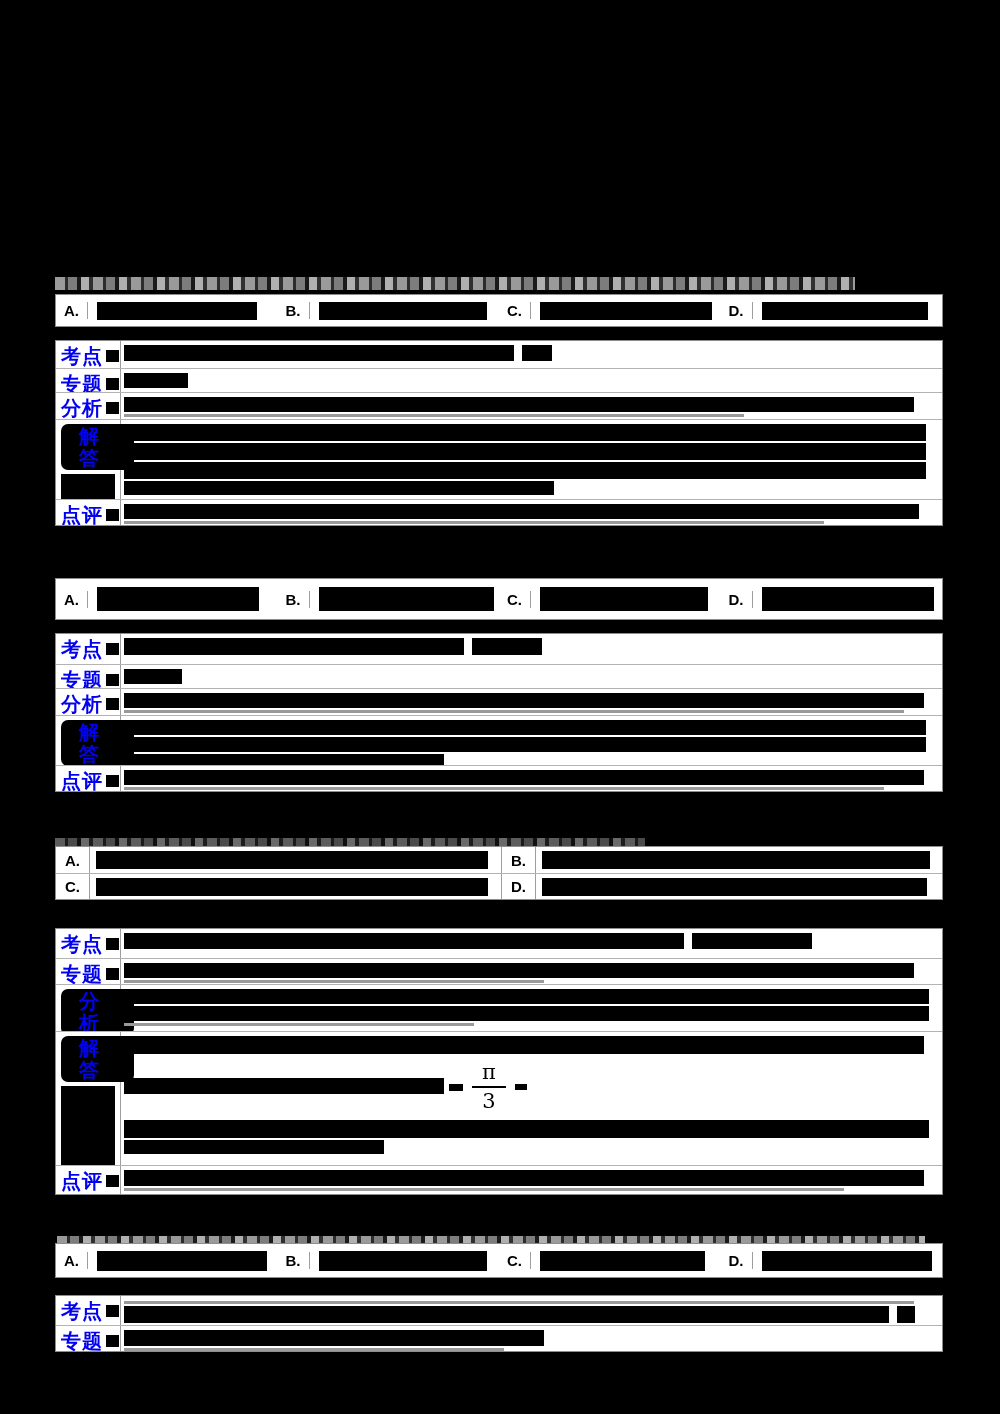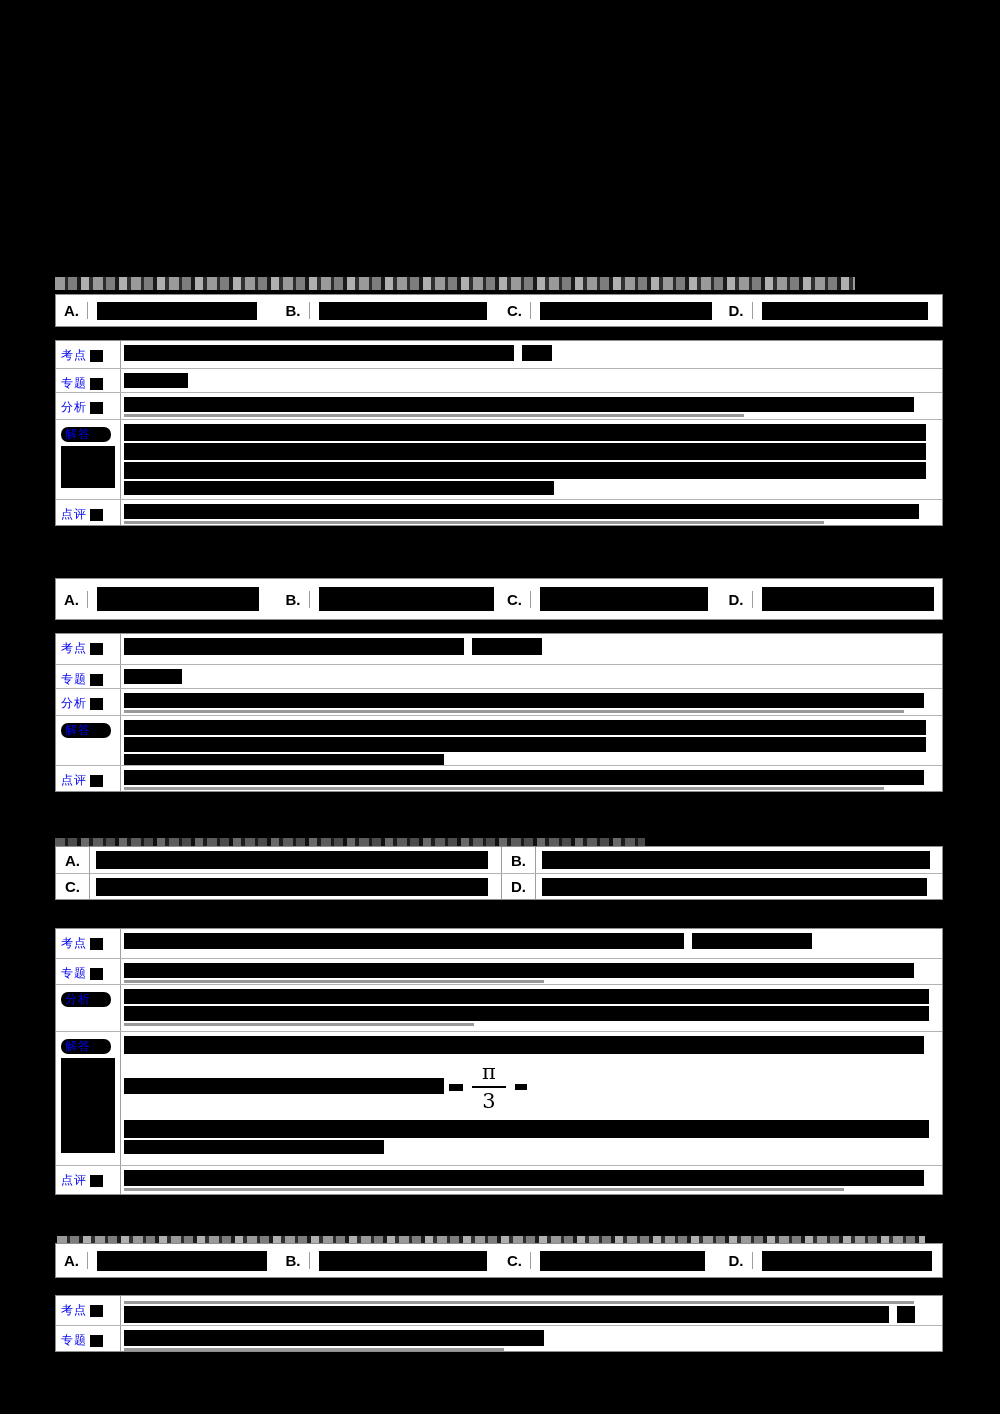--- a/index.html
+++ b/index.html
@@ -16,22 +16,22 @@
   .letter{font-weight:bold;font-size:15px;color:#000;padding:0 8px 0 2px;
           border-right:1px solid #9e9e9e;margin-right:9px;flex:none;}
   .bar{background:#000;flex:none;}
   
   .qtable{position:absolute;left:55px;width:888px;background:#fff;border:1px solid #8d8d8d;
           box-sizing:border-box;}
   .trow{display:flex;box-sizing:border-box;overflow:hidden;}
   .trow + .trow{border-top:1px solid #b3b3b3;}
   .lcell{width:65px;flex:none;border-right:1px solid #9e9e9e;padding:4px 0 0 5px;box-sizing:border-box;}
   .labelwrap{display:inline-flex;align-items:center;gap:3px;}
-  .labelwrap.dark{background:#000;padding:1px 4px;border-radius:7px;}
-  .blabel{color:#0202ef;font-weight:normal;font-size:12px;letter-spacing:1px;line-height:1.1;}
+  .labelwrap.dark{background:#000;padding:1px 18px;border-radius:7px;}
+  .blabel{color:#0202ef;font-weight:bold;font-size:20px;letter-spacing:1px;line-height:1.1;}
   .smudge{display:inline-block;width:13px;height:12px;background:#000;}
   .lblock{background:#000;margin-top:4px;}
   .ccell{flex:1;padding:4px 4px 2px 3px;min-width:0;}
   .rb{display:block;background:#000;margin:0 0 2px 0;}
   .line{display:flex;align-items:center;gap:8px;margin-bottom:2px;}
   .line .rb{margin:0;}
   .fringe{display:block;background:#9a9a9a;height:3px;margin:1px 0 2px 0;}
   
   .grid-row{display:flex;box-sizing:border-box;}
   .grid-row + .grid-row{border-top:1px solid #b3b3b3;}

